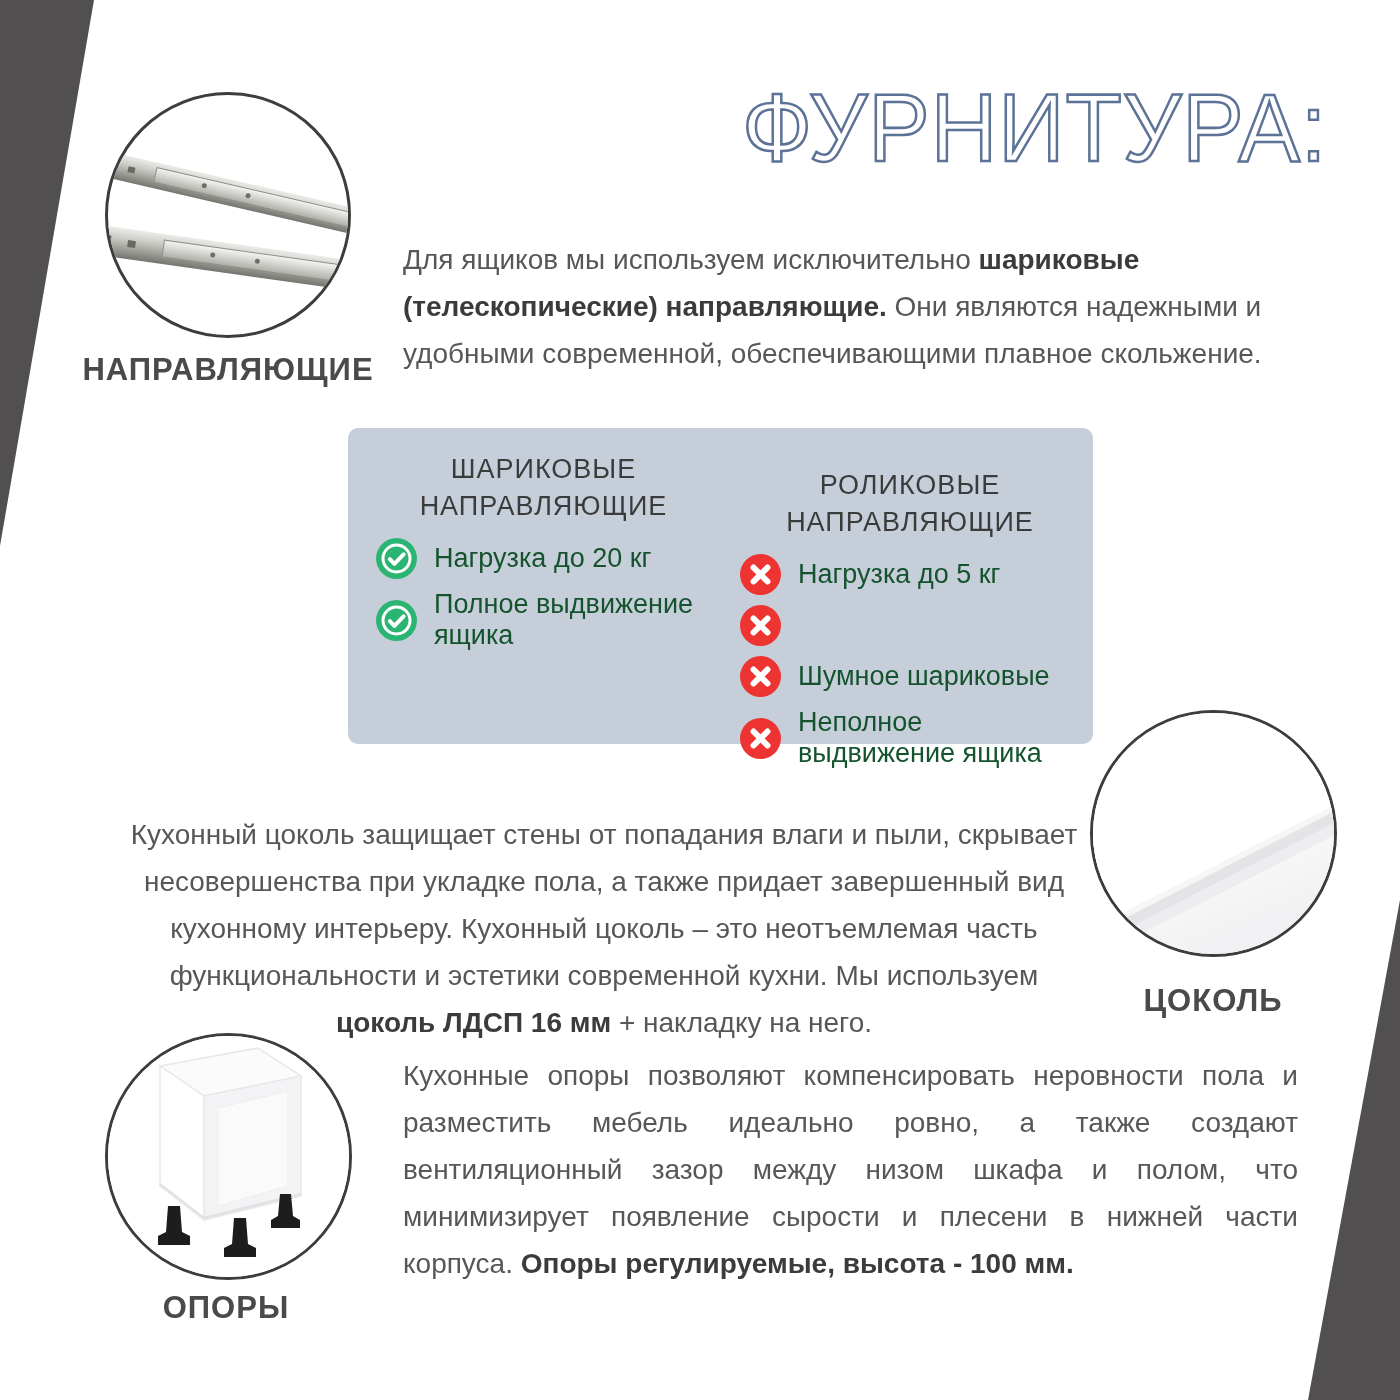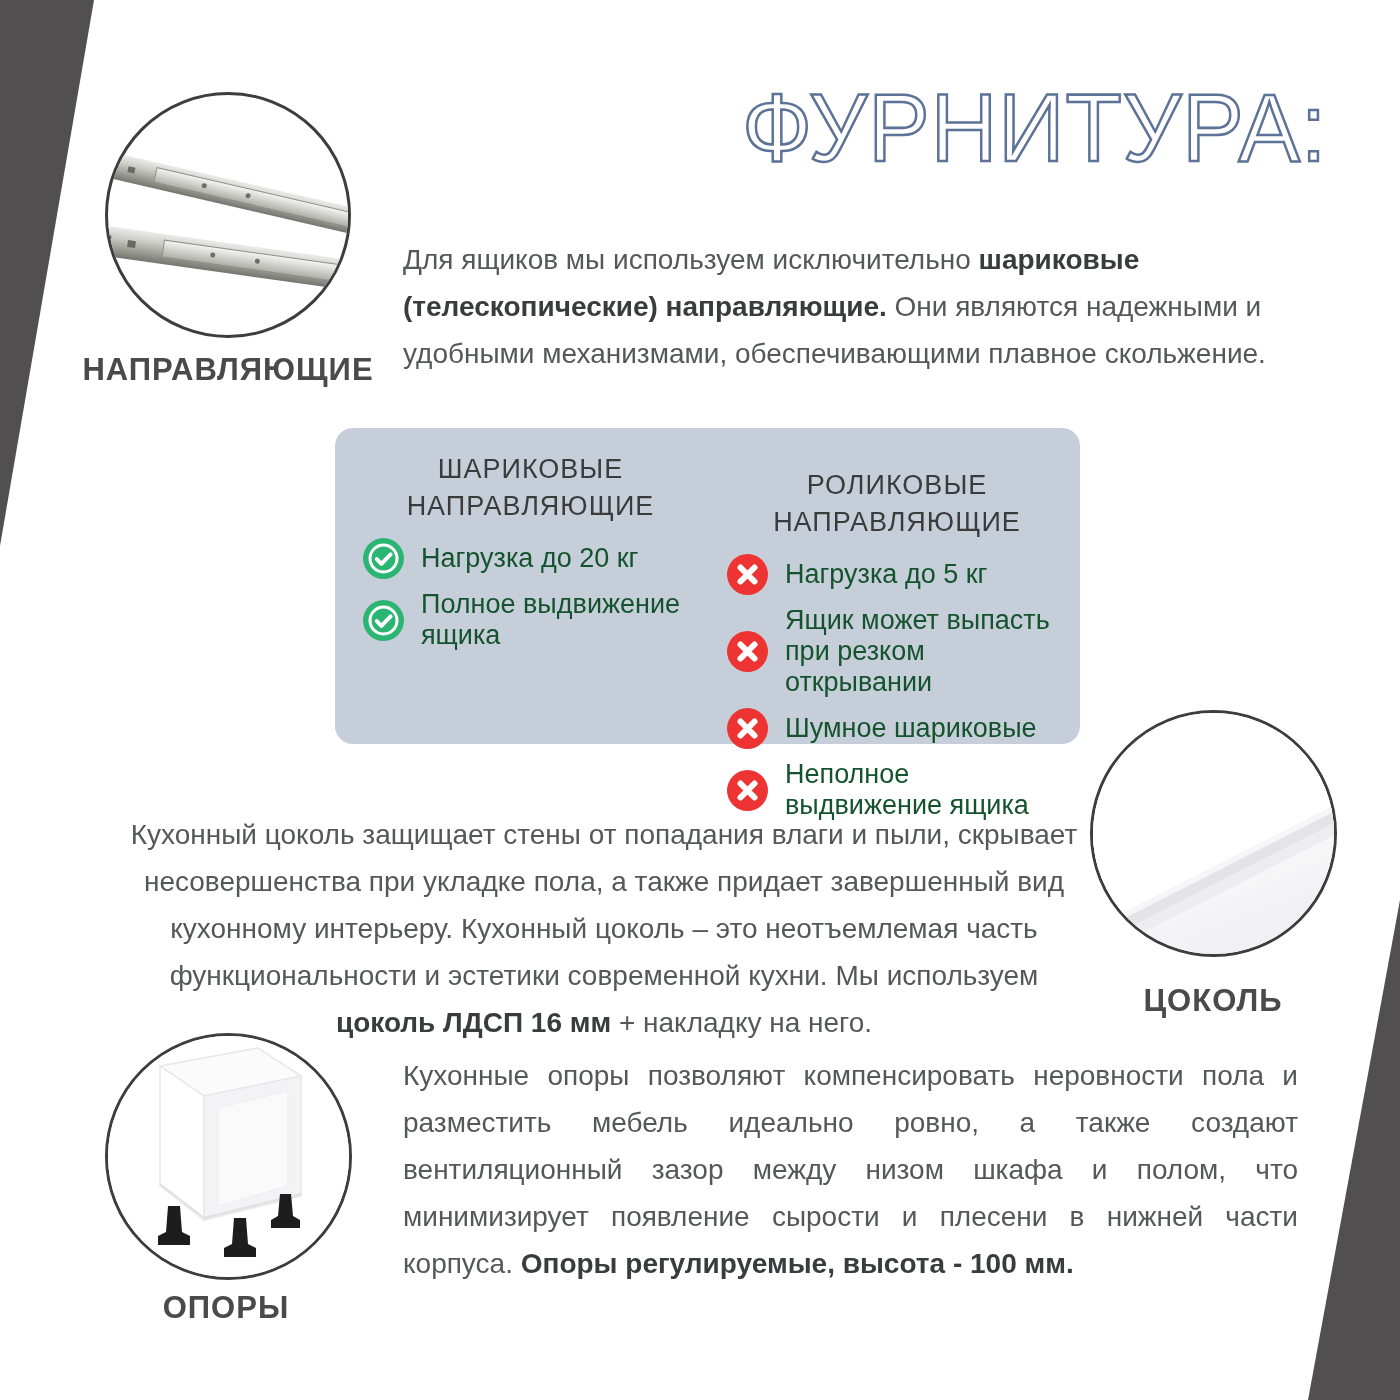--- a/index.html
+++ b/index.html
@@ -40,22 +40,22 @@
     font-size:31px;font-weight:700;color:#4a4a4a;letter-spacing:1px;
   }
   
   .para{position:absolute;font-size:28px;line-height:47px;color:#565759;}
   .para b{color:#3a3b3d;font-weight:700;}
   .para-rails{left:403px;top:208px;width:905px;text-align:left;}
   .para-plinth{left:124px;top:783px;width:960px;text-align:center;}
   .para-legs{left:403px;top:1024px;width:895px;text-align:justify;}
   
   .panel{
-    position:absolute;left:335px;top:428px;width:745px;height:316px;
-    background:#c6cfd9;border-radius:18px;
+    position:absolute;left:348px;top:428px;width:745px;height:316px;
+    background:#c6cfd9;border-radius:10px;
   }
   .col{position:absolute;top:0;}
   .col-left{left:28px;width:335px;}
   .col-right{left:392px;width:340px;margin-top:16px;}
   .col-title{
     margin-top:23px;text-align:center;
     font-size:27px;line-height:37px;letter-spacing:1px;
     color:#3b3b3b;white-space:pre-line;
   }
   .rows{margin-top:13px;display:flex;flex-direction:column;gap:10px;}
@@ -100,21 +100,21 @@
       <rect x="14" y="9" width="13" height="10" fill="#5a5a54"></rect>
       <rect x="44" y="11" width="8" height="7" fill="#6a6a64"></rect>
       <circle cx="130" cy="14" r="2.5" fill="#6e6e68"></circle>
       <circle cx="175" cy="14" r="2.5" fill="#6e6e68"></circle>
       <rect x="292" y="2" width="8" height="28" fill="#87877f"></rect>
     </g>
   </svg>
 </div>
 <div class="circle-label" style="left:68px;top:352px;width:320px;">НАПРАВЛЯЮЩИЕ</div>
 
-<p class="para para-rails"><span>Для ящиков мы используем исключительно </span><b>шариковые (телескопические) направляющие.</b><span> Они являются надежными и удобными механизмами, обеспечивающими плавное скольжение.</span></p>
+<p class="para para-rails"><span>Для ящиков мы используем исключительно </span><b>шариковые (телескопические) направляющие.</b><span> Они являются надежными и удобными современной, обеспечивающими плавное скольжение.</span></p>
 
 <div class="panel">
   <div class="col col-left">
     <div class="col-title">ШАРИКОВЫЕ
 НАПРАВЛЯЮЩИЕ</div>
     <div class="rows">
       <div class="row">
         <svg class="row-icon" viewBox="0 0 41 41">
             <circle cx="20.5" cy="20.5" r="20.5" fill="#2bb573"></circle>
             <circle cx="20.5" cy="20.5" r="13.5" fill="none" stroke="#ffffff" stroke-width="3"></circle>
@@ -141,21 +141,20 @@
             <circle cx="20.5" cy="20.5" r="20.5" fill="#ee3432"></circle>
             <path d="M13.5 13.5 L27.5 27.5 M27.5 13.5 L13.5 27.5" stroke="#ffffff" stroke-width="6" stroke-linecap="round"></path>
           </svg>
         <div class="row-text">Нагрузка до 5 кг</div>
       </div>
       <div class="row">
         <svg class="row-icon" viewBox="0 0 41 41">
             <circle cx="20.5" cy="20.5" r="20.5" fill="#ee3432"></circle>
             <path d="M13.5 13.5 L27.5 27.5 M27.5 13.5 L13.5 27.5" stroke="#ffffff" stroke-width="6" stroke-linecap="round"></path>
           </svg>
-        <div class="row-text" style="max-width:285px;">Ящик может выпасть при резком открывании</div>
       </div>
       <div class="row">
         <svg class="row-icon" viewBox="0 0 41 41">
             <circle cx="20.5" cy="20.5" r="20.5" fill="#ee3432"></circle>
             <path d="M13.5 13.5 L27.5 27.5 M27.5 13.5 L13.5 27.5" stroke="#ffffff" stroke-width="6" stroke-linecap="round"></path>
           </svg>
         <div class="row-text">Шумное шариковые</div>
       </div>
       <div class="row">
         <svg class="row-icon" viewBox="0 0 41 41">

